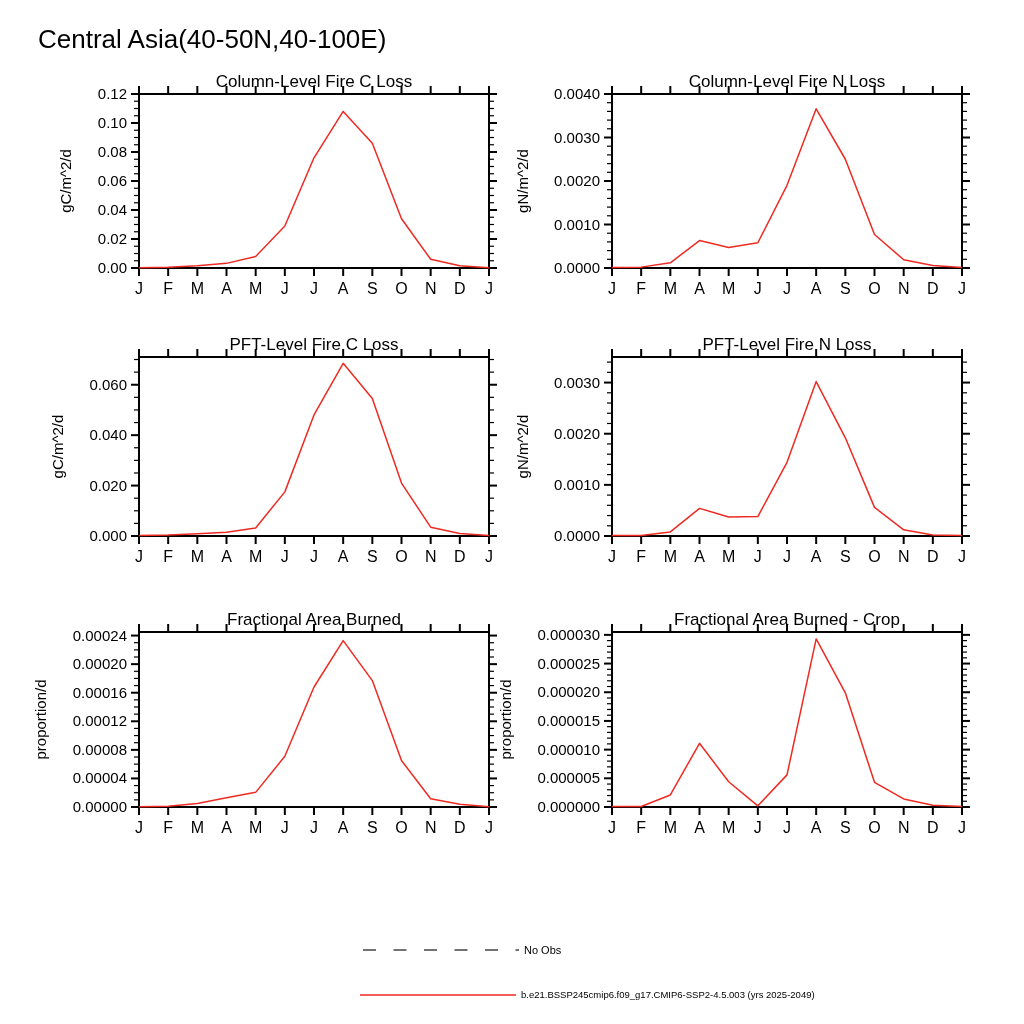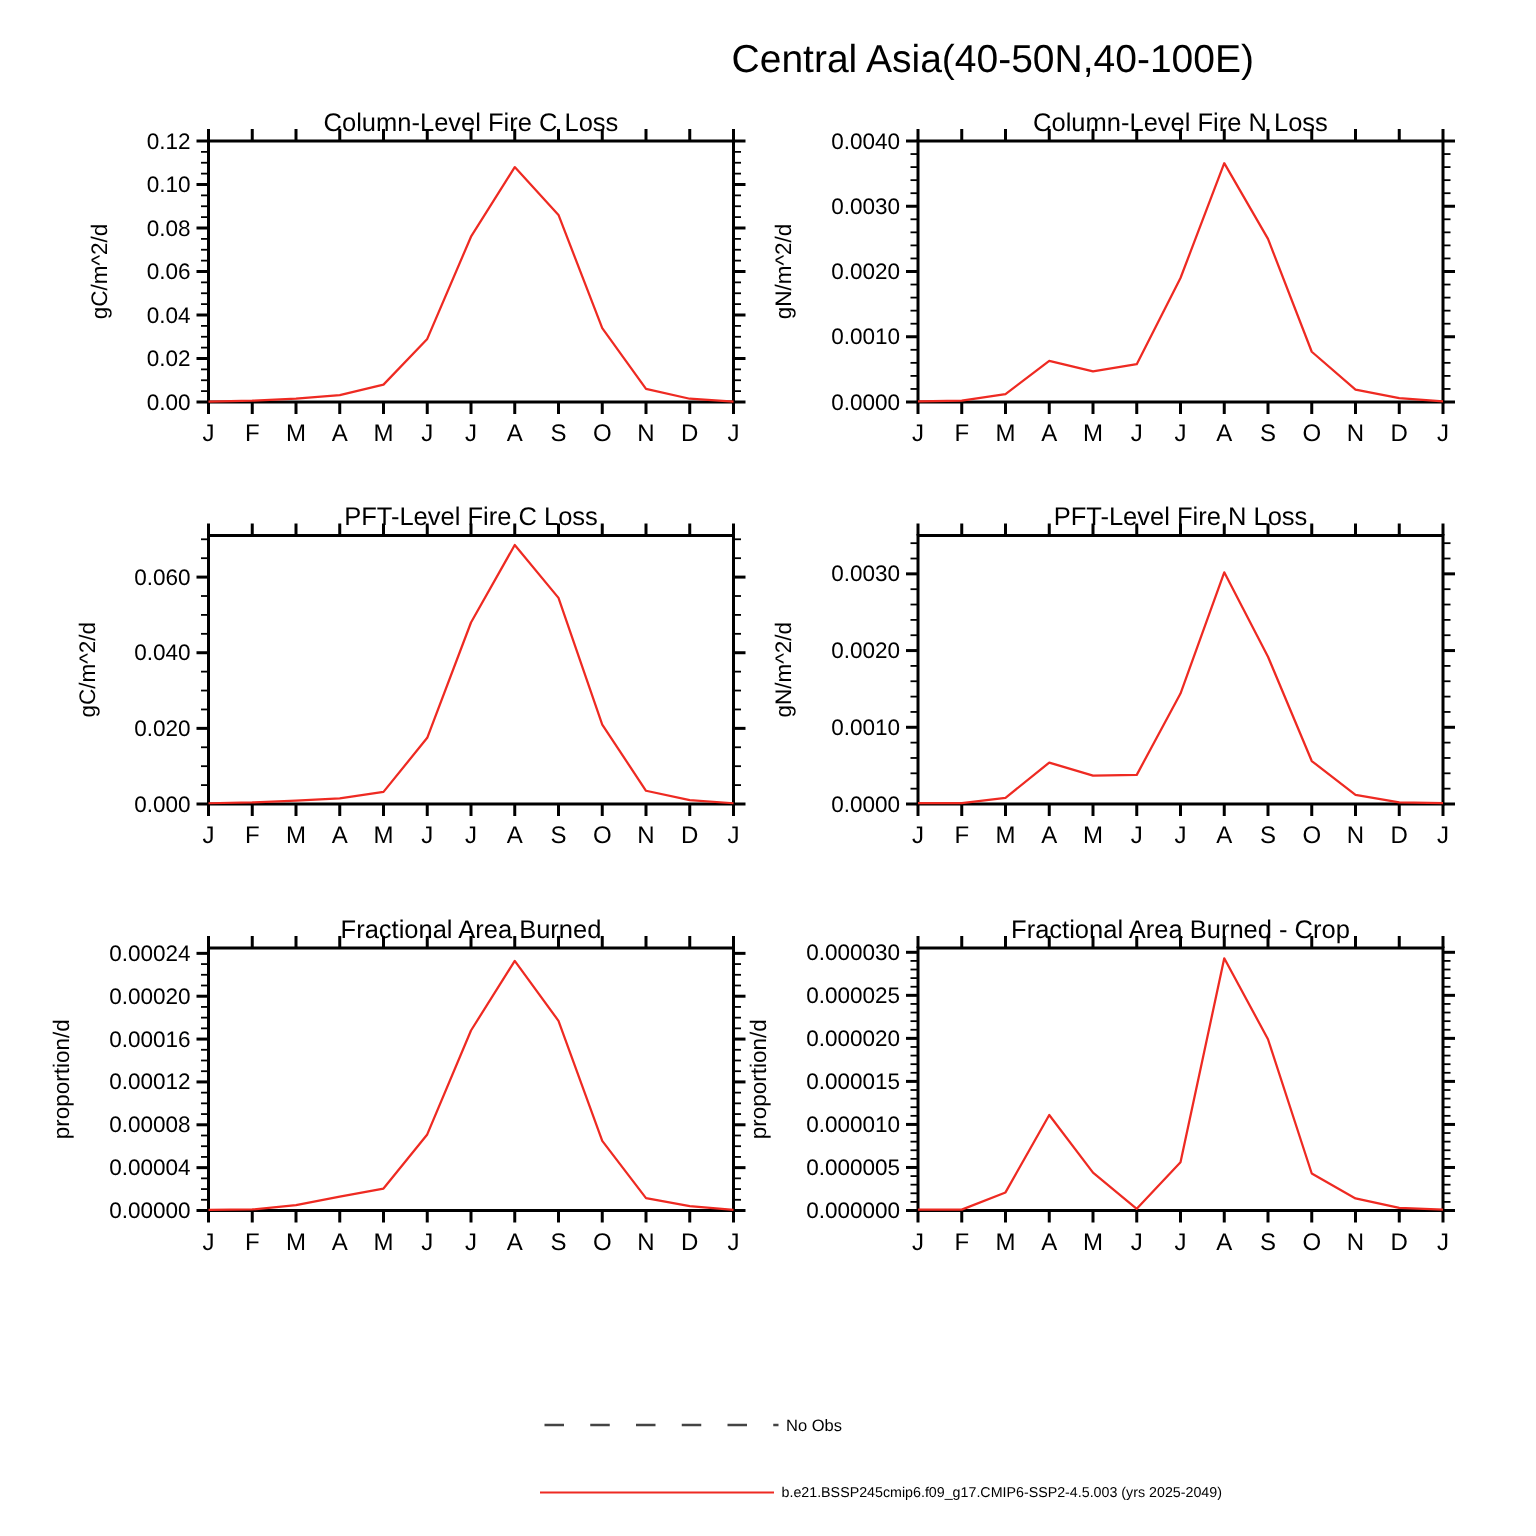--- a/index.html
+++ b/index.html
@@ -1,19 +1,19 @@
 <!DOCTYPE html>
 <html><head>
 <meta charset="utf-8">
 <style>
   html,body{margin:0;padding:0;background:#fff;}
   .page{position:relative;width:1024px;height:1024px;background:#ffffff;
         font-family:"Liberation Sans","DejaVu Sans",sans-serif;overflow:hidden;}
-  .main-title{position:absolute;top:24px;left:0;width:836px;text-align:right;
-        font-size:26px;color:#000;letter-spacing:0px;}
+  .main-title{position:absolute;top:24px;left:0;width:836px;text-align:left;
+        font-size:26px;color:#000;letter-spacing:0px;padding-left:38px;}
   svg text{font-family:"Liberation Sans","DejaVu Sans",sans-serif;fill:#000000;}
   .tick-label{font-size:15px;}
   .month-label{font-size:16px;}
   .plot-title{font-size:17px;}
   .axis-unit{font-size:15px;}
   .legend-text-small{font-size:11px;}
   .legend-text-tiny{font-size:9.5px;}
   #charts{position:absolute;top:0;left:0;}
 </style>
 </head>

